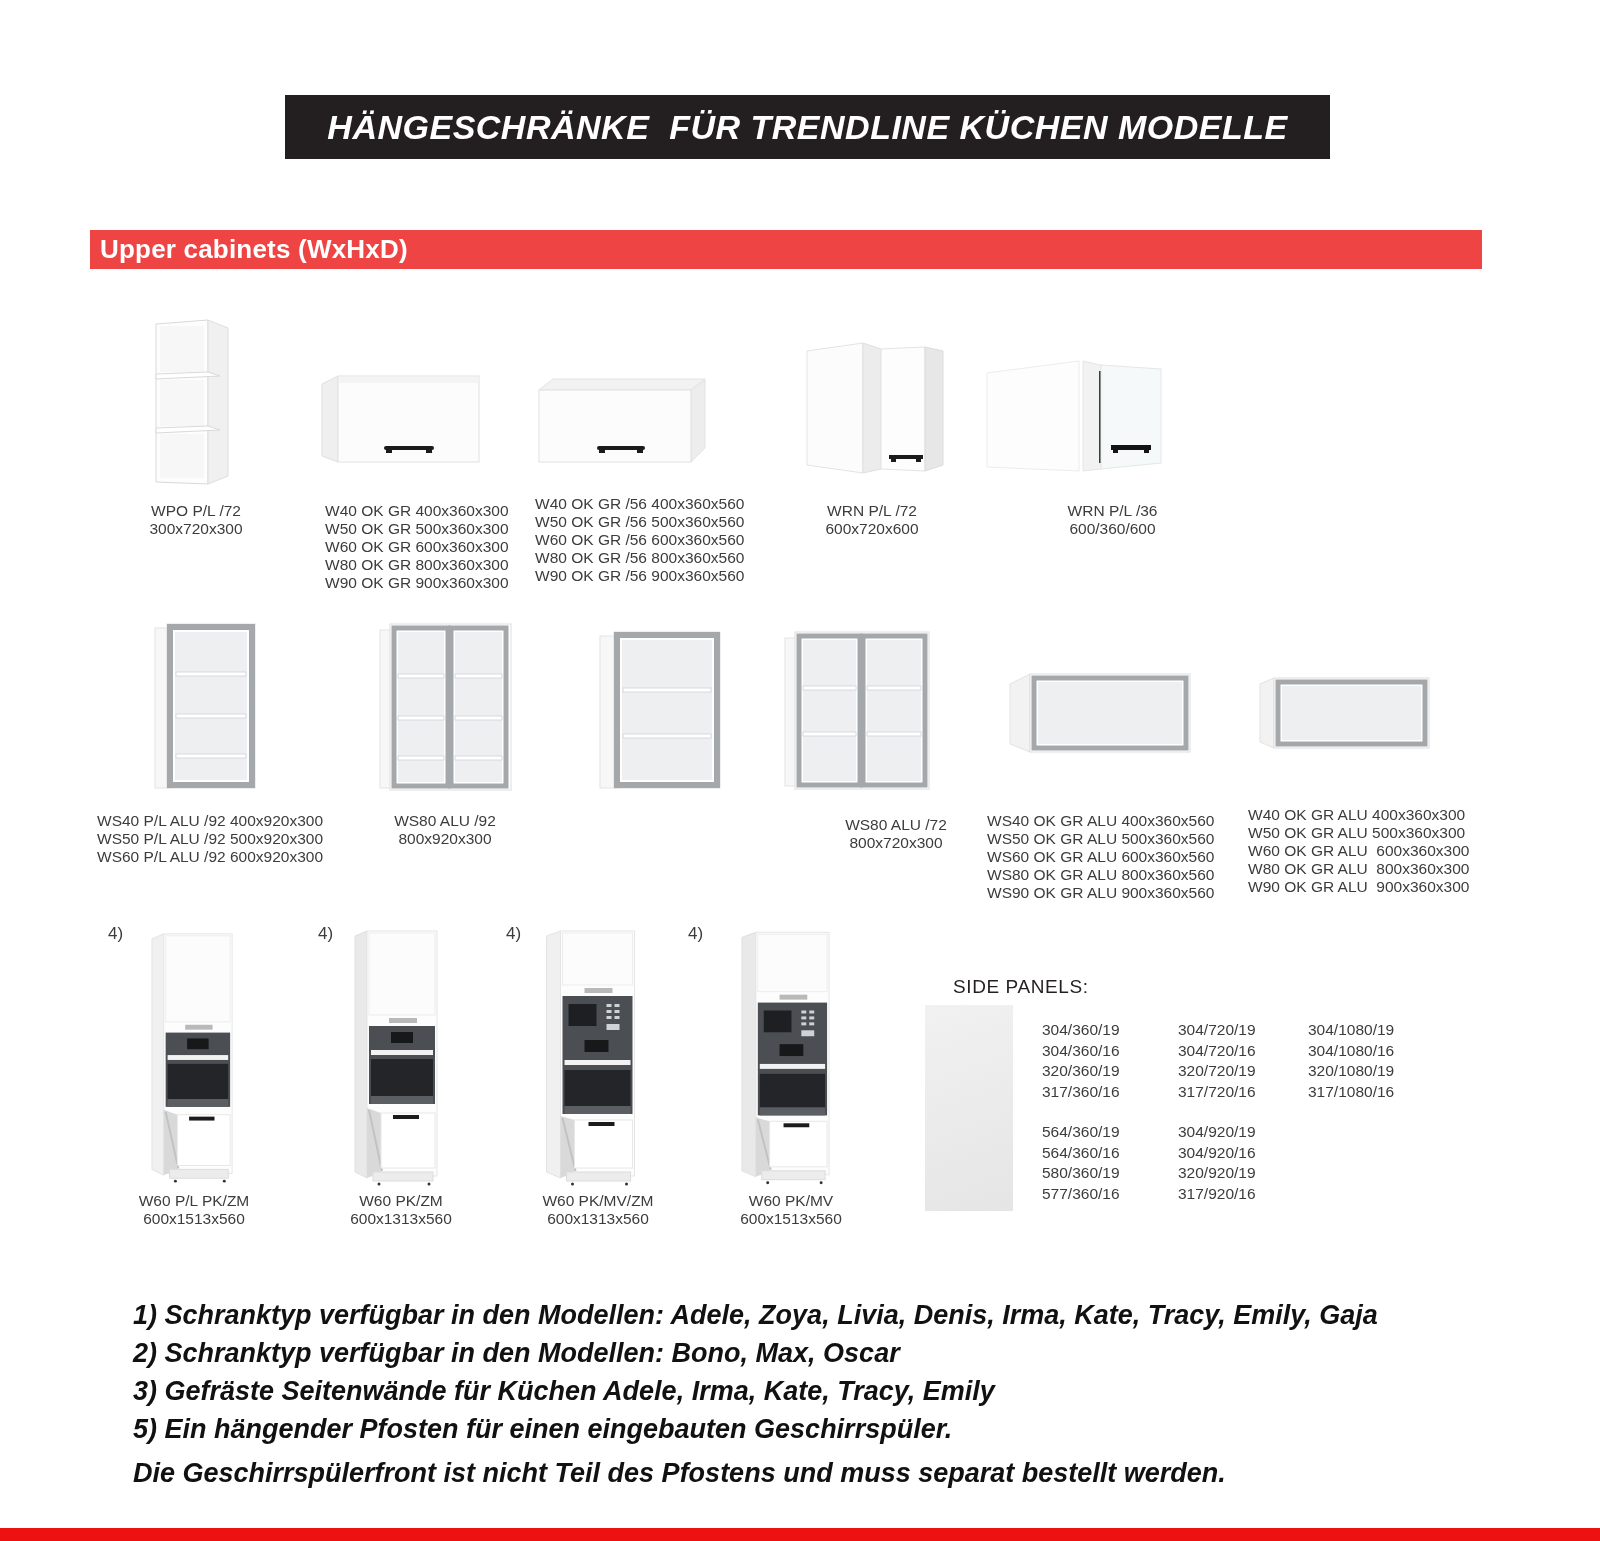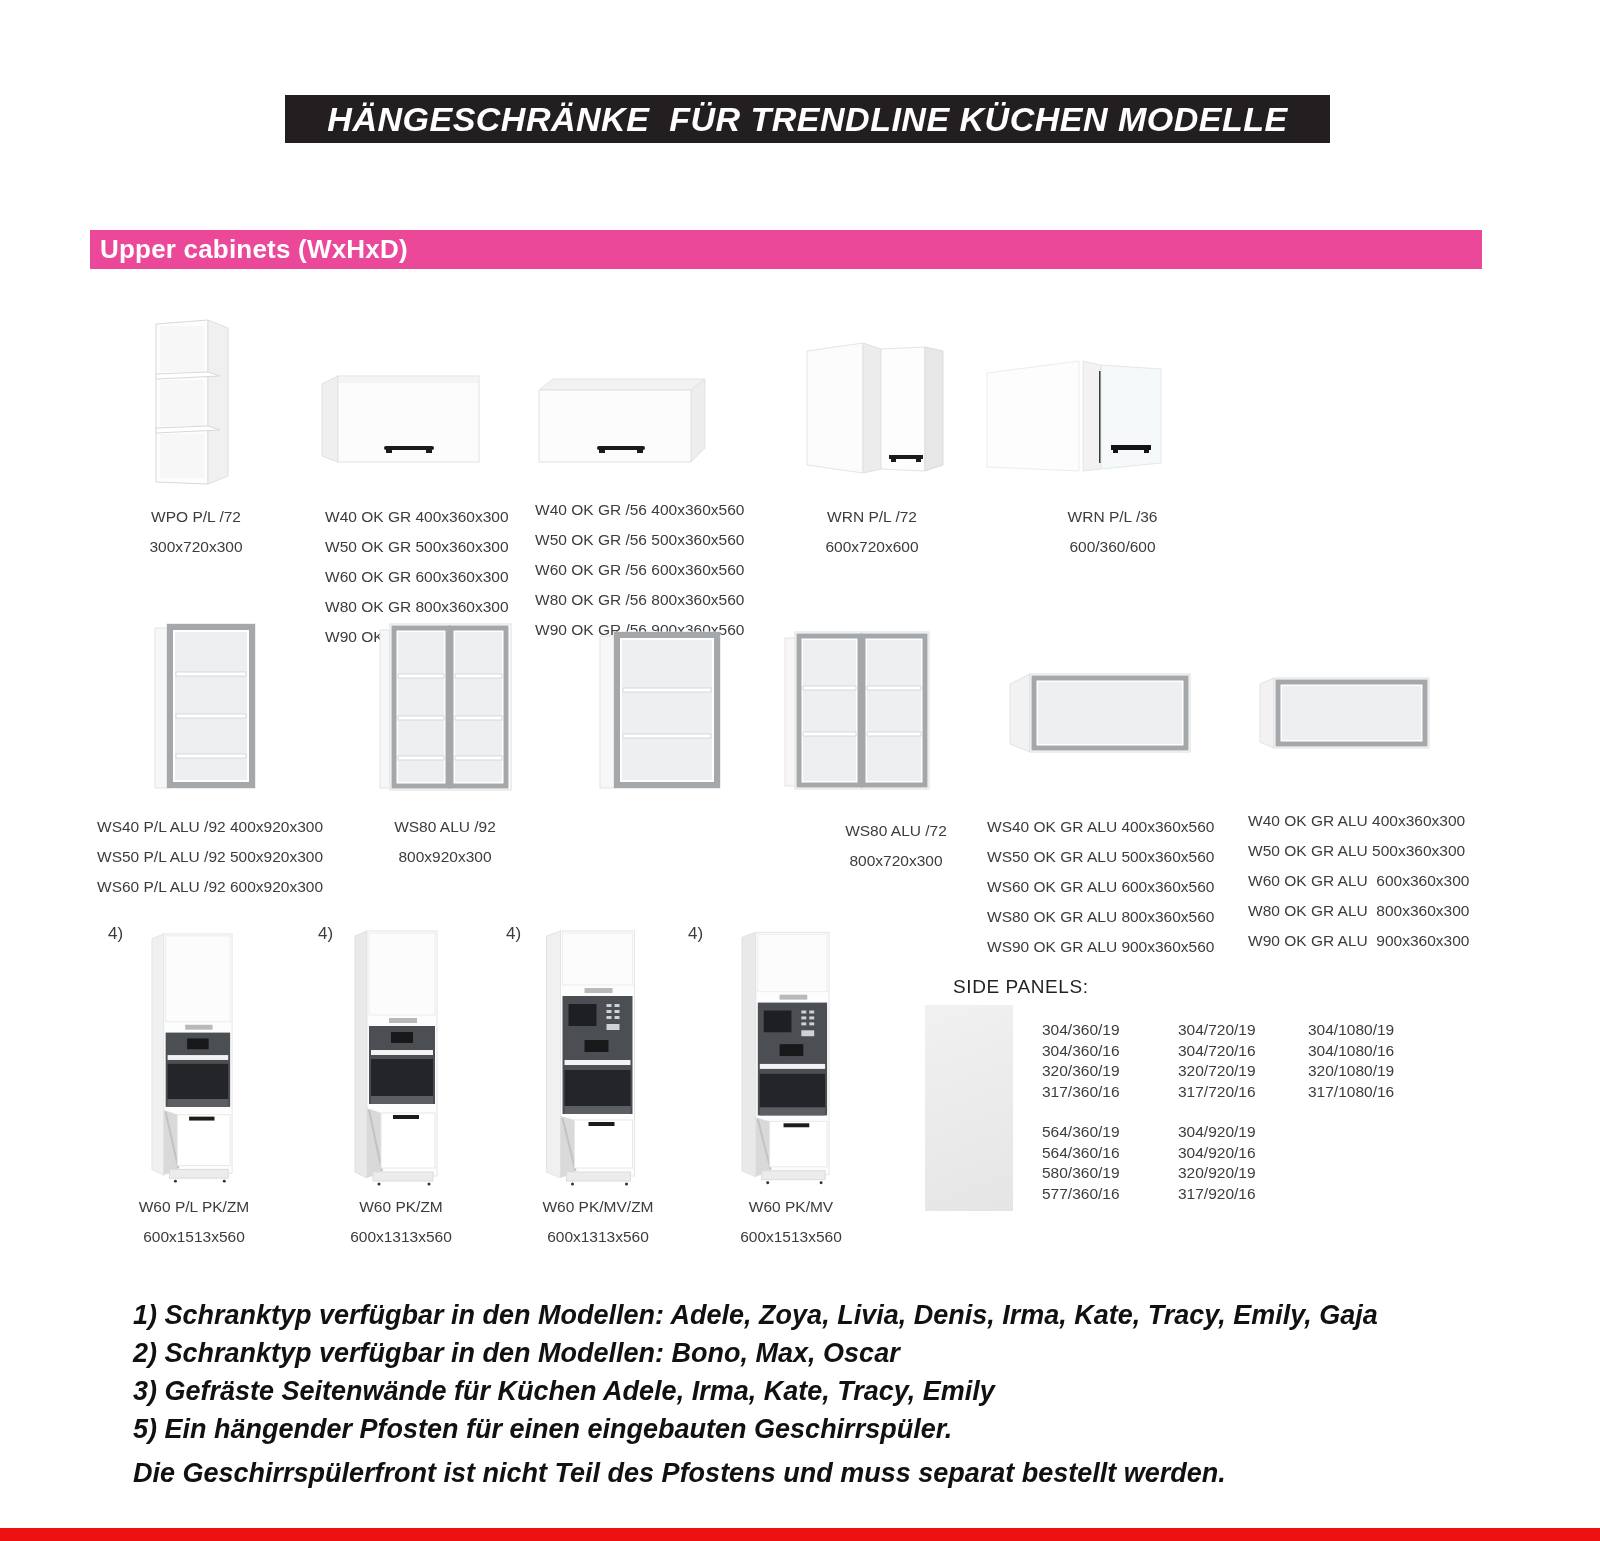--- a/index.html
+++ b/index.html
@@ -1,25 +1,25 @@
 <!DOCTYPE html>
 <html><head>
 <meta charset="utf-8">
 <style>
   html,body{margin:0;padding:0;background:#fff;}
   .page{position:relative;width:1600px;height:1541px;background:#ffffff;overflow:hidden;
         font-family:"Liberation Sans",sans-serif;}
   .abs{position:absolute;}
-  .banner{left:285px;top:95px;width:1045px;height:48px;background:#231f20;color:#ffffff;
+  .banner{left:285px;top:95px;width:1045px;height:64px;background:#231f20;color:#ffffff;
           display:flex;align-items:center;justify-content:center;font-weight:bold;font-style:italic;
           font-size:34px;letter-spacing:.5px;white-space:pre;}
-  .section-bar{left:90px;top:230px;width:1392px;height:39px;background:#ec4899;color:#ffffff;
+  .section-bar{left:90px;top:230px;width:1392px;height:39px;background:#ef4444;color:#ffffff;
           display:flex;align-items:center;font-weight:bold;font-size:26px;padding-left:10px;
           box-sizing:border-box;letter-spacing:.2px;}
-  .label{font-size:15.5px;line-height:30px;color:#3c3c3c;white-space:pre;}
+  .label{font-size:15.5px;line-height:18px;color:#3c3c3c;white-space:pre;}
   .center{text-align:center;}
   .fig svg{display:block;width:100%;height:100%;}
   .note-ref{font-size:17px;color:#3c3c3c;}
   .sp-head{font-weight:normal;font-size:19px;color:#231f20;letter-spacing:.6px;}
   .sp-col{font-size:15.5px;line-height:20.6px;color:#3c3c3c;white-space:pre;}
   .panel{background:linear-gradient(160deg,#f1f1f1 0%,#e5e5e5 100%);}
   .footnote{left:133px;font-weight:bold;font-style:italic;font-size:27px;color:#111111;white-space:pre;}
   .redbar{left:0;bottom:0;width:1600px;height:13px;background:#ee1111;}
 </style>
 </head>

